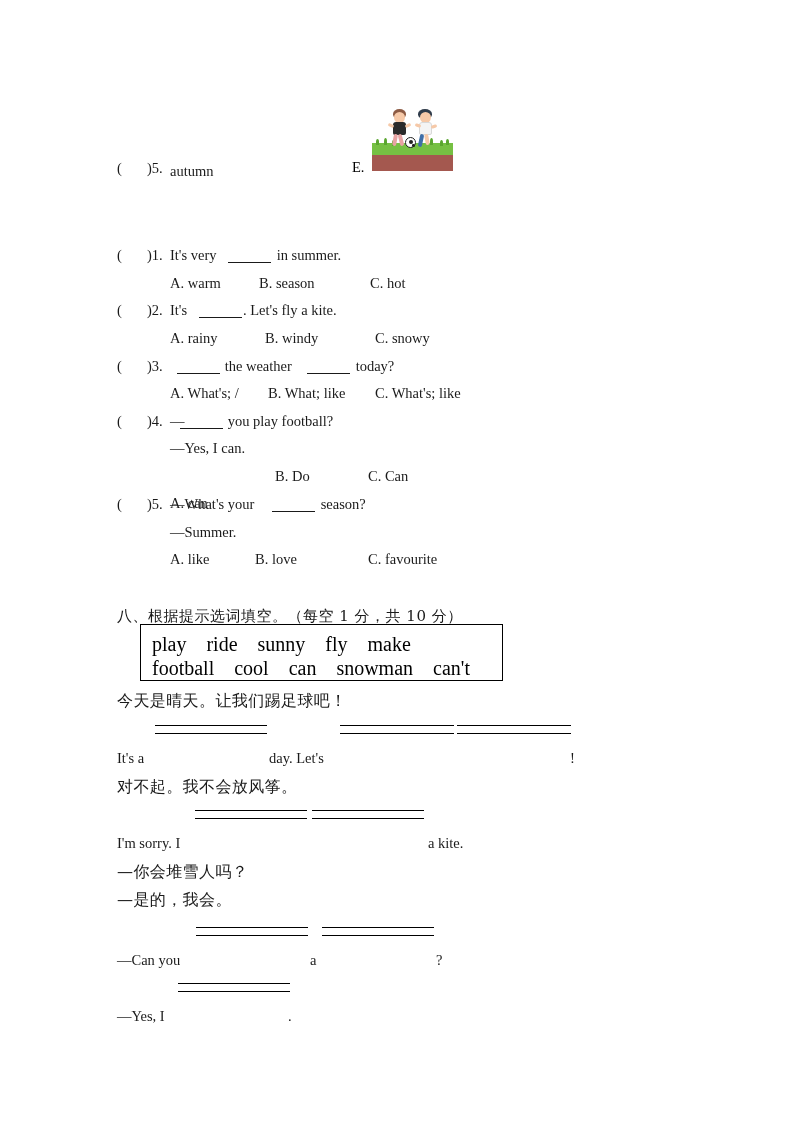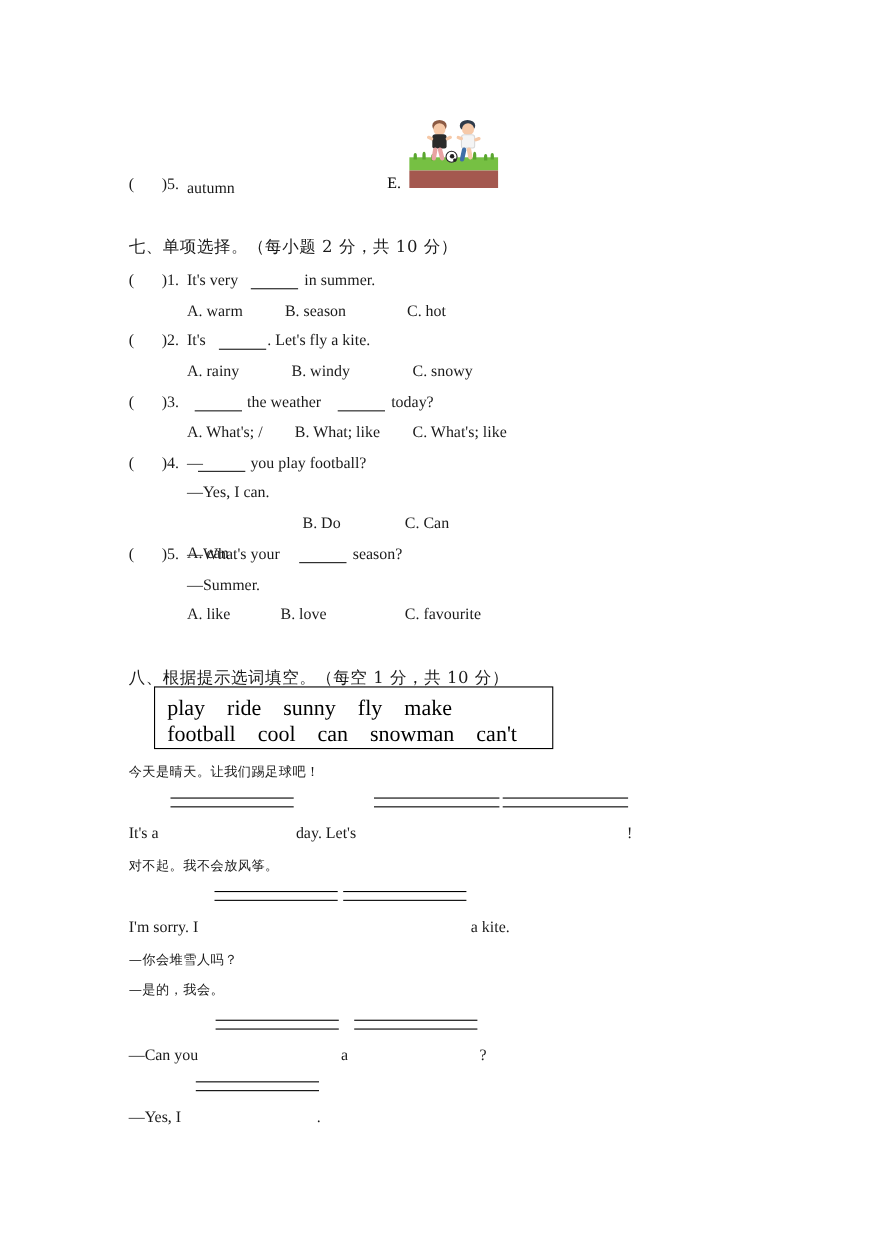--- a/index.html
+++ b/index.html
@@ -24,21 +24,21 @@
   
   .t {
     position: absolute;
     white-space: pre;
     font-size: 14.5px;
     line-height: 18px;
     color: #1a1a1a;
   }
   .cn {
     font-family: "DejaVu Serif", "Liberation Serif", serif;
-    font-size: 12px;
+    font-size: 16px;
     letter-spacing: 0.4px;
   }
   
   .section-heading {
     font-size: 15px;
     letter-spacing: 0.5px;
   }
   
   .match-row { }
   
@@ -210,21 +210,20 @@
       <div class="kid-body" style="left:5px; top:13px; width:13px; height:13px; background:#f4f4f4; border:1px solid #d8d8d8; box-sizing:border-box;"></div>
       <div class="kid-arm" style="left:1px; top:15px; width:6px; height:3px; transform:rotate(20deg);"></div>
       <div class="kid-arm" style="left:17px; top:16px; width:6px; height:3px; transform:rotate(-20deg);"></div>
       <div class="kid-leg" style="left:5px; top:25px; width:4px; height:13px; background:#3f6fa8; transform:rotate(12deg);"></div>
       <div class="kid-leg" style="left:11px; top:25px; width:4px; height:11px; background:#f6c9a8; transform:rotate(-10deg);"></div>
     </div>
 
     <div class="ball" style="left:33px; top:32px;"></div>
   </div>
 
-  <div class="t cn section-heading" style="left:117px; top:215px;">七、单项选择。（每小题 2 分，共 10 分）</div>
 
   <div class="t" style="left:117px; top:246px;">(</div>
   <div class="t" style="left:147px; top:246px;">)1.</div>
   <div class="t" style="left:170px; top:246px;">It's very </div>
   <span class="uline" style="position:absolute; left:228px; top:246px; width:43px; height:16px;"></span>
   <div class="t" style="left:273px; top:246px;"> in summer.</div>
   <div class="t" style="left:170px; top:274px;">A. warm</div>
   <div class="t" style="left:259px; top:274px;">B. season</div>
   <div class="t" style="left:370px; top:274px;">C. hot</div>
 

